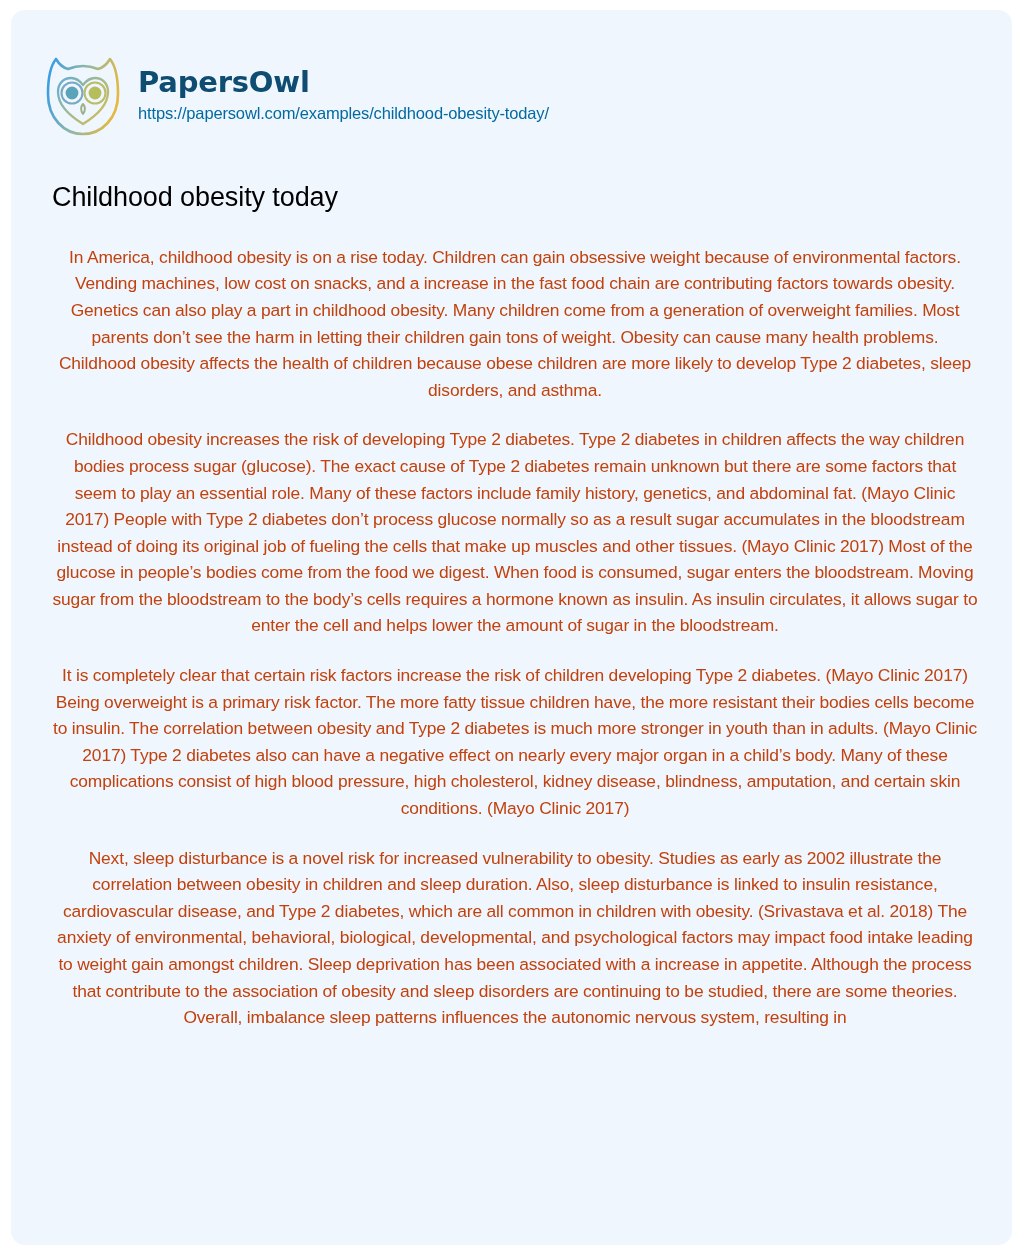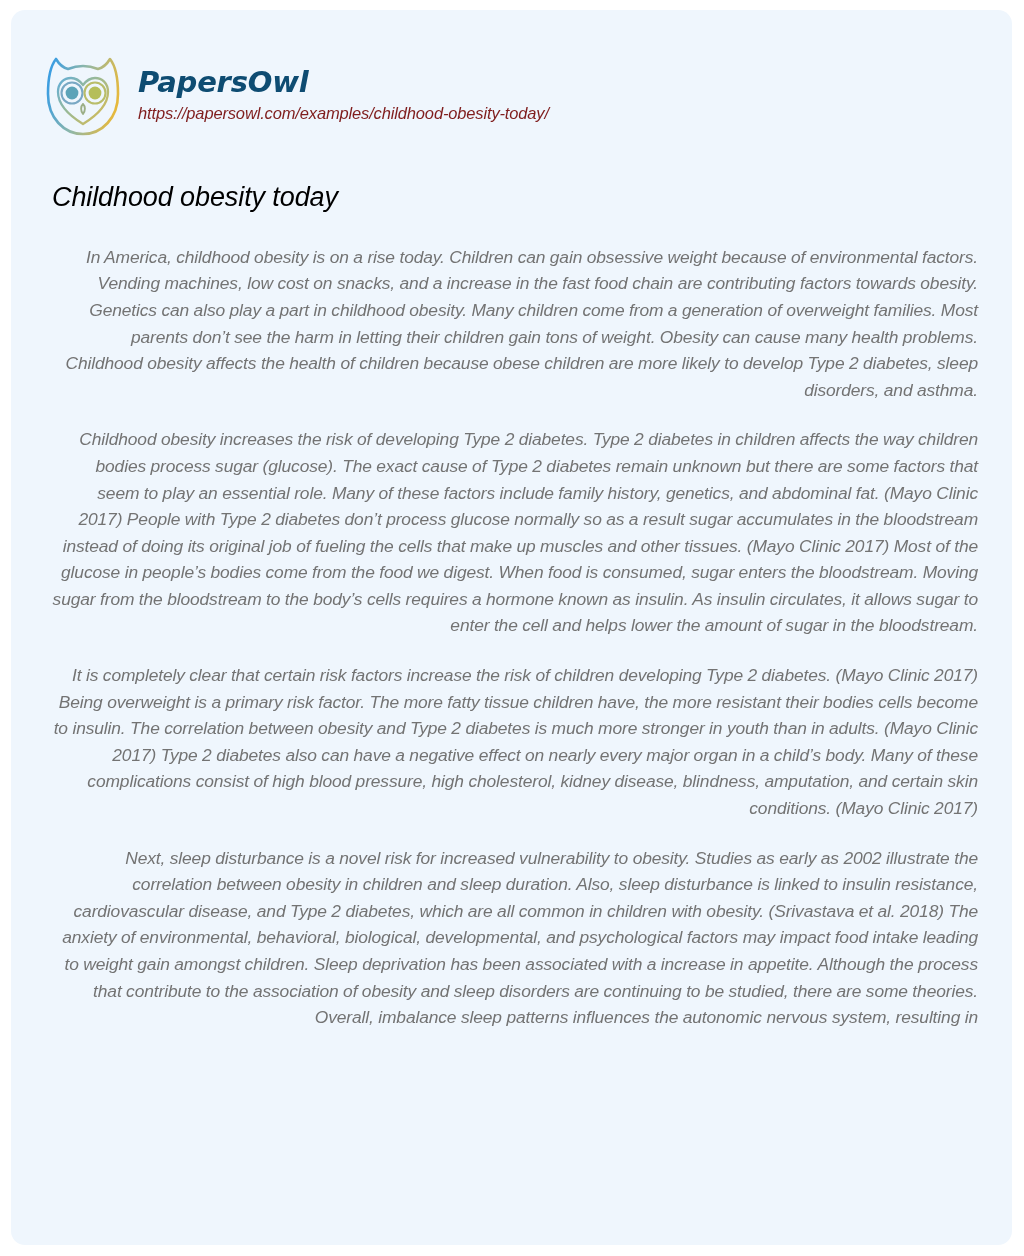--- a/index.html
+++ b/index.html
@@ -12,21 +12,20 @@
     background: #ffffff;
     font-family: "Liberation Sans", sans-serif;
   }
 
   .page {
     position: relative;
     width: 1024px;
     height: 1256px;
     background: #ffffff;
     overflow: hidden;
-    font-style: italic;
   }
 
   .card {
     position: absolute;
     left: 11px;
     top: 10px;
     width: 1001px;
     height: 1235px;
     background: #eff6fd;
     border-radius: 14px;
@@ -62,21 +61,21 @@
     line-height: 1.05;
     color: #0e4c72;
     letter-spacing: -0.2px;
     margin: 0 0 7px 0;
   }
 
   .site-url {
     font-family: "Liberation Sans", sans-serif;
     font-size: 16.5px;
     line-height: 1.15;
-    color: #7f1d1d;
+    color: #0369a1;
     text-decoration: none;
     letter-spacing: -0.15px;
     white-space: nowrap;
   }
 
   
   .article {
     padding: 0 34px 0 41px;
   }
 
@@ -91,23 +90,23 @@
   }
 
   .article-body {
     margin-top: 29px;
   }
 
   .article-body p {
     font-family: "Liberation Sans", sans-serif;
     font-size: 17.4px;
     line-height: 26.6px;
-    color: #737373;
+    color: #c2410c;
     margin: 0 0 23px 0;
-    text-align: right;
+    text-align: center;
     letter-spacing: -0.12px;
     word-spacing: -0.2px;
   }
   .article-body p:last-child { margin-bottom: 17px; }
 </style>
 </head>
 <body>
 
 <div class="page">
   <div class="card">

